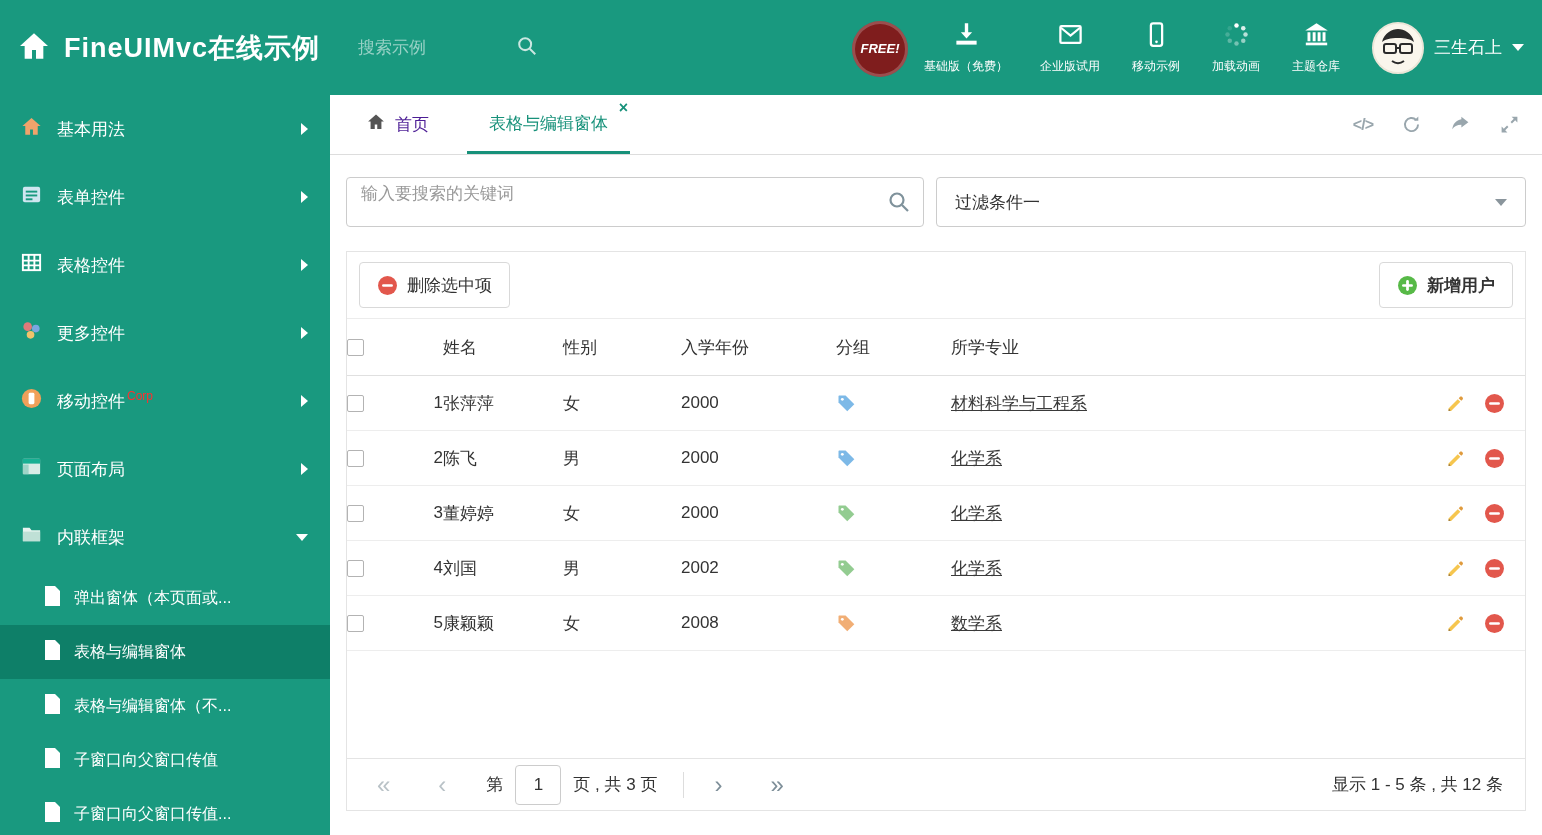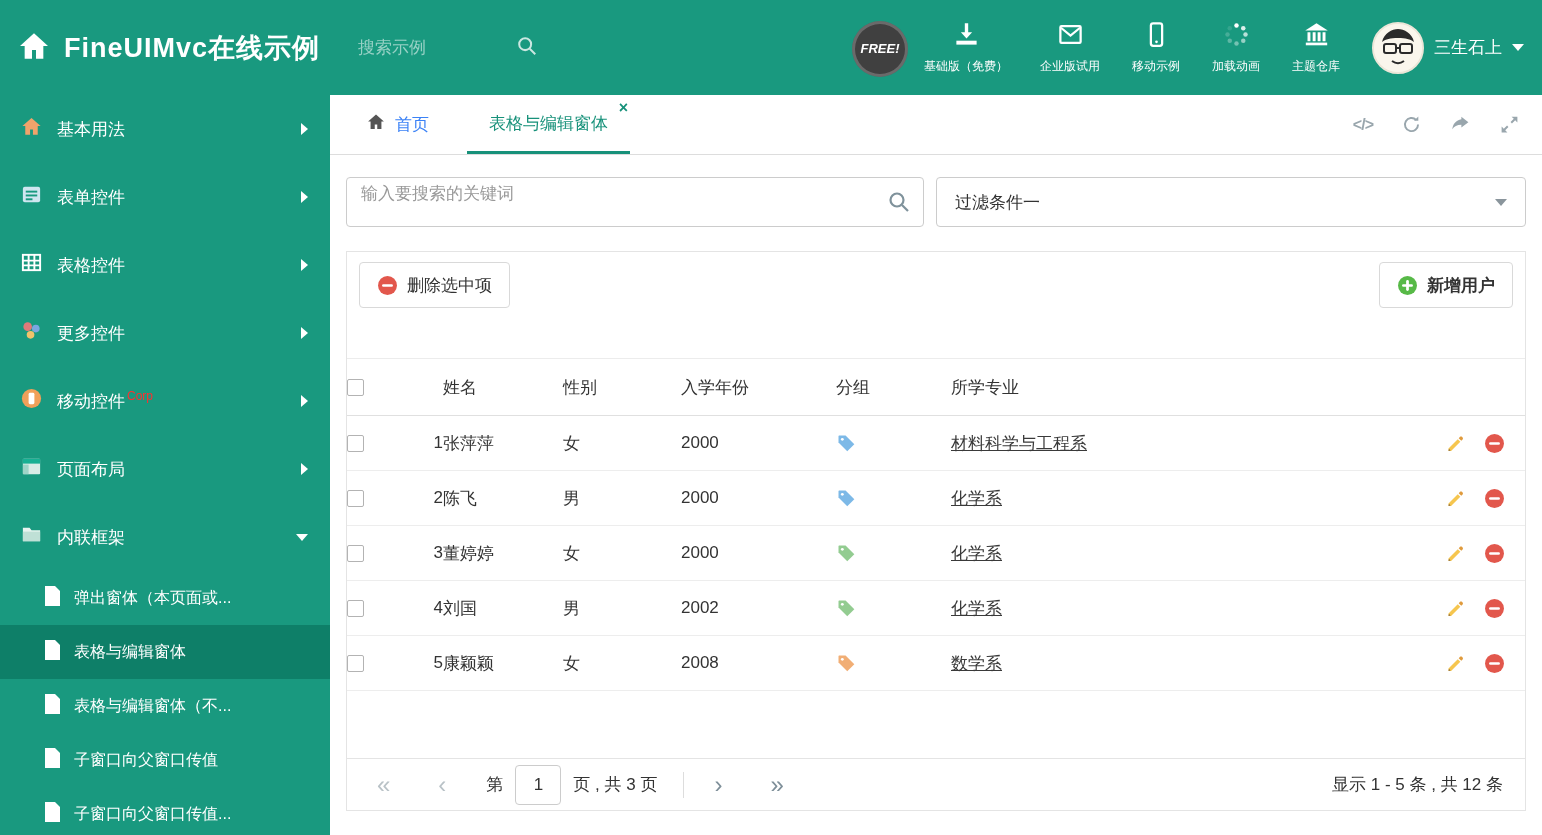--- a/index.html
+++ b/index.html
@@ -9,21 +9,21 @@
 
   
   .header{height:95px;background:#19997f;display:flex;align-items:center;padding:0 18px;color:#fff;flex-shrink:0;}
   .home-ic{width:32px;height:32px;flex-shrink:0;}
   .app-title{font-size:27px;font-weight:bold;margin:0 0 0 14px;letter-spacing:1px;white-space:nowrap;}
   .h-search{display:flex;align-items:center;margin-left:36px;}
   .h-search input{width:150px;background:transparent;border:none;outline:none;font-size:17px;color:#fff;font-family:inherit;}
   .h-search input::placeholder{color:rgba(255,255,255,.55);}
   .h-search svg{width:22px;height:22px;margin-left:10px;opacity:.9;}
   .h-right{margin-left:auto;display:flex;align-items:center;gap:32px;}
-  .free-badge{width:56px;height:56px;border-radius:50%;background:#404040;display:flex;align-items:center;justify-content:center;
+  .free-badge{width:56px;height:56px;border-radius:50%;background:#7f1d1d;display:flex;align-items:center;justify-content:center;
       font-weight:bold;font-style:italic;font-size:13px;color:#fff;align-self:flex-start;margin:2px -16px 0 0;
       box-shadow:inset 0 0 0 3px rgba(255,255,255,.22);z-index:2;}
   .nav-item{display:flex;flex-direction:column;align-items:center;gap:7px;font-size:12px;cursor:pointer;white-space:nowrap;}
   .nav-item svg{width:27px;height:27px;}
   .user{display:flex;align-items:center;gap:10px;cursor:pointer;}
   .avatar{width:52px;height:52px;border-radius:50%;background:#faf6ec;border:2px solid #ece6d8;overflow:hidden;flex-shrink:0;}
   .user-name{font-size:17px;}
   .caret-down{width:0;height:0;border-left:6px solid transparent;border-right:6px solid transparent;border-top:7px solid #fff;}
 
   
@@ -35,38 +35,38 @@
   .chev-r{width:0;height:0;border-top:6px solid transparent;border-bottom:6px solid transparent;border-left:7px solid #fff;}
   .chev-d{width:0;height:0;border-left:6px solid transparent;border-right:6px solid transparent;border-top:7px solid #fff;}
   .corp{color:#ff2f2f;font-size:12px;vertical-align:super;margin-left:2px;}
   .side-sub{height:54px;display:flex;align-items:center;padding-left:44px;gap:13px;font-size:16px;cursor:pointer;}
   .side-sub svg{width:17px;height:20px;flex-shrink:0;}
   .side-sub.active{background:#0e7f68;}
 
   
   .main{flex:1;display:flex;flex-direction:column;background:#fff;min-width:0;}
   .tabbar{height:60px;border-bottom:1px solid #ddd;display:flex;align-items:stretch;padding-left:14px;flex-shrink:0;}
-  .tab{display:flex;align-items:center;gap:9px;padding:0 22px;font-size:17px;color:#3b82f6;position:relative;margin-right:16px;cursor:pointer;}
+  .tab{display:flex;align-items:center;gap:9px;padding:0 22px;font-size:17px;color:#4c1d95;position:relative;margin-right:16px;cursor:pointer;}
   .tab svg{width:20px;height:20px;}
   .tab.active{color:#17917a;border-bottom:3px solid #17917a;}
   .tab .close{position:absolute;top:5px;right:2px;font-size:16px;color:#17917a;font-weight:bold;line-height:1;cursor:pointer;}
   .tab-tools{margin-left:auto;display:flex;align-items:center;gap:28px;padding-right:22px;color:#99a6ad;}
   .tab-tools .ttool{cursor:pointer;display:flex;align-items:center;}
   .tab-tools svg{width:21px;height:21px;}
   .code-txt{font-size:16px;font-weight:bold;letter-spacing:-1px;}
 
   .filter-row{display:flex;gap:12px;margin:22px 16px 0;flex-shrink:0;}
   .search-box{position:relative;width:578px;height:50px;}
   .search-box input{width:100%;height:100%;border:1px solid #ccc;border-radius:4px;padding:0 46px 16px 14px;font-size:17px;color:#333;font-family:inherit;outline:none;}
   .search-box input::placeholder{color:#999;}
   .search-box .mag{position:absolute;right:13px;top:13px;width:24px;height:24px;cursor:pointer;}
   .dropdown{flex:1;height:50px;border:1px solid #ccc;border-radius:4px;display:flex;align-items:center;padding:0 18px;font-size:17px;color:#333;cursor:pointer;background:#fff;}
   .dropdown .caret{margin-left:auto;width:0;height:0;border-left:6px solid transparent;border-right:6px solid transparent;border-top:7px solid #8a959c;}
 
-  .grid-panel{margin:24px 16px 0;border:1px solid #e4e4e4;height:560px;display:flex;flex-direction:column;flex-shrink:0;gap:40px;}
+  .grid-panel{margin:24px 16px 0;border:1px solid #e4e4e4;height:560px;display:flex;flex-direction:column;flex-shrink:0;}
   .toolbar{padding:10px 12px;display:flex;}
   .btn{height:46px;display:inline-flex;align-items:center;gap:9px;padding:0 17px;border:1px solid #d9d9d9;border-radius:4px;background:#fff;font-size:17px;color:#333;font-family:inherit;cursor:pointer;}
   .btn-add{margin-left:auto;font-weight:bold;}
   .ci{width:21px;height:21px;flex-shrink:0;}
 
   table.grid{width:100%;border-collapse:collapse;font-size:17px;color:#333;border-top:1px solid #ececec;table-layout:fixed;}
   .grid thead td{height:57px;border-bottom:1px solid #e0e0e0;}
   .grid tbody td{height:55px;border-bottom:1px solid #ededed;}
   .grid td{padding:0;vertical-align:middle;}
   .cell-pad{padding-left:12px;}

